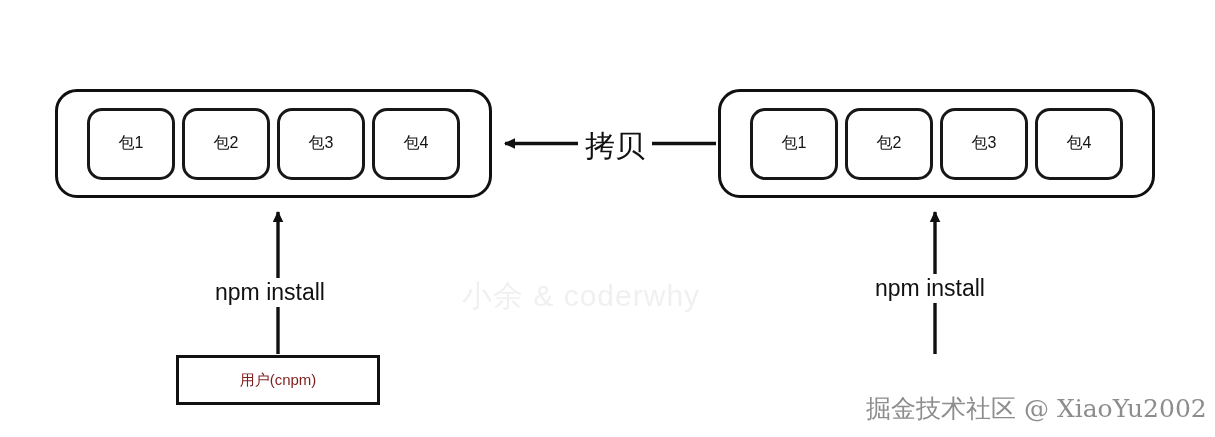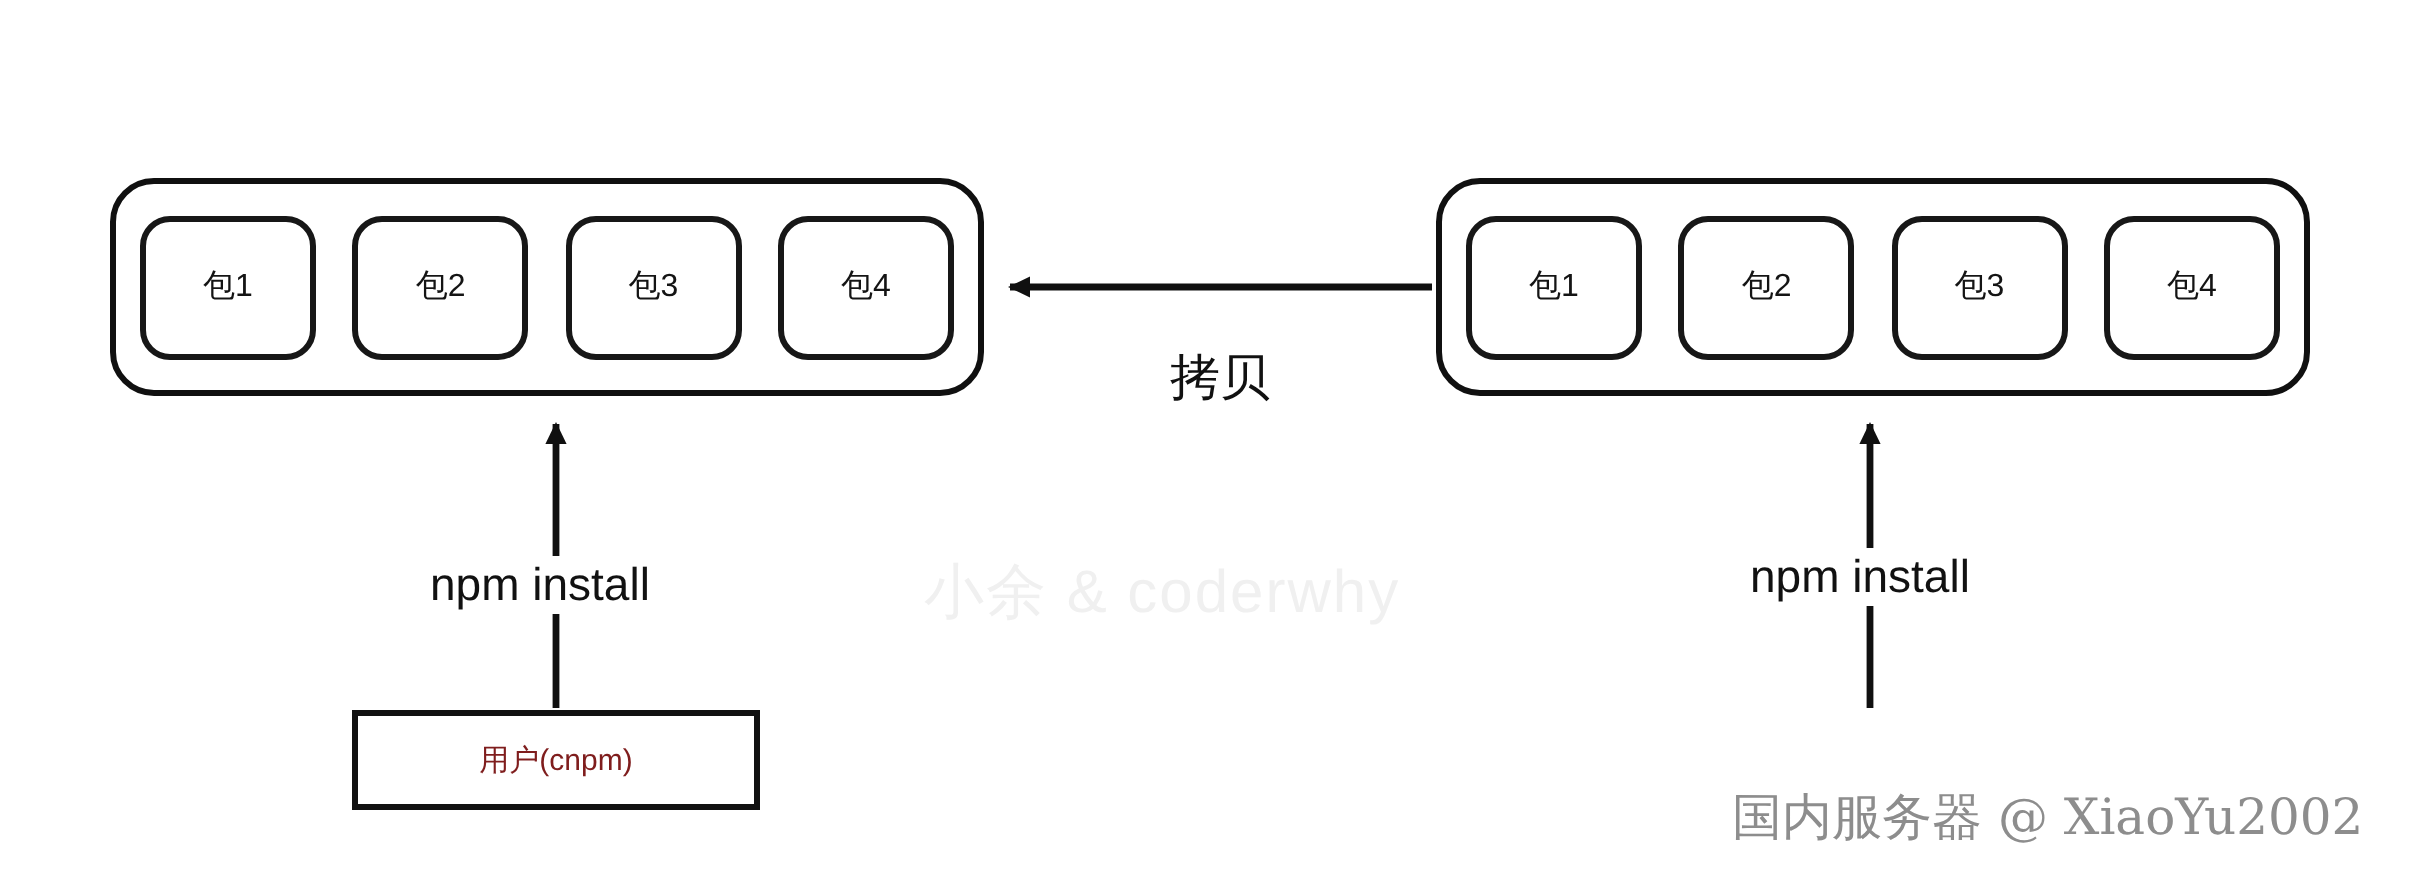--- a/index.html
+++ b/index.html
@@ -59,21 +59,21 @@
     position: absolute;
     top: 89px;
     height: 109px;
     border: 3.5px solid #101010;
     border-radius: 22px;
     background: #ffffff;
     box-sizing: border-box;
     display: flex;
     align-items: center;
     justify-content: space-between;
-    padding: 0 12px;
+    padding: 0 29px;
   }
   .repo.left  { left: 55px;  width: 437px; }
   .repo.right { left: 718px; width: 437px; }
 
   
   .pkg {
     width: 88px;
     height: 72px;
     border: 3px solid #171717;
     border-radius: 15px;
@@ -108,23 +108,22 @@
     position: absolute;
     background: #ffffff;
     white-space: nowrap;
     color: #111111;
     text-align: center;
     line-height: 1;
   }
   .edge-label.copy {
     left: 578px;
     top: 129px;
-    font-size: 25px;
+    font-size: 30px;
     padding: 2px 7px;
-    margin-top: 46px;
   }
   .edge-label.install-left {
     left: 209px;
     top: 278px;
     font-size: 23px;
     padding: 3px 6px;
   }
   .edge-label.install-right {
     left: 869px;
     top: 274px;
@@ -203,15 +202,15 @@
   </div>
 
   <div class="edge-label copy">拷贝</div>
   <div class="edge-label install-left">npm install</div>
   <div class="edge-label install-right">npm install</div>
 
   <div class="user-box left">
     <span>用户(cnpm)</span>
   </div>
 
-  <div class="wm-bottom">国内服务器 @ XiaoYu2002</div>
+  <div class="wm-bottom">掘金技术社区 @ XiaoYu2002</div>
 
 </div>
 
 </body></html>

